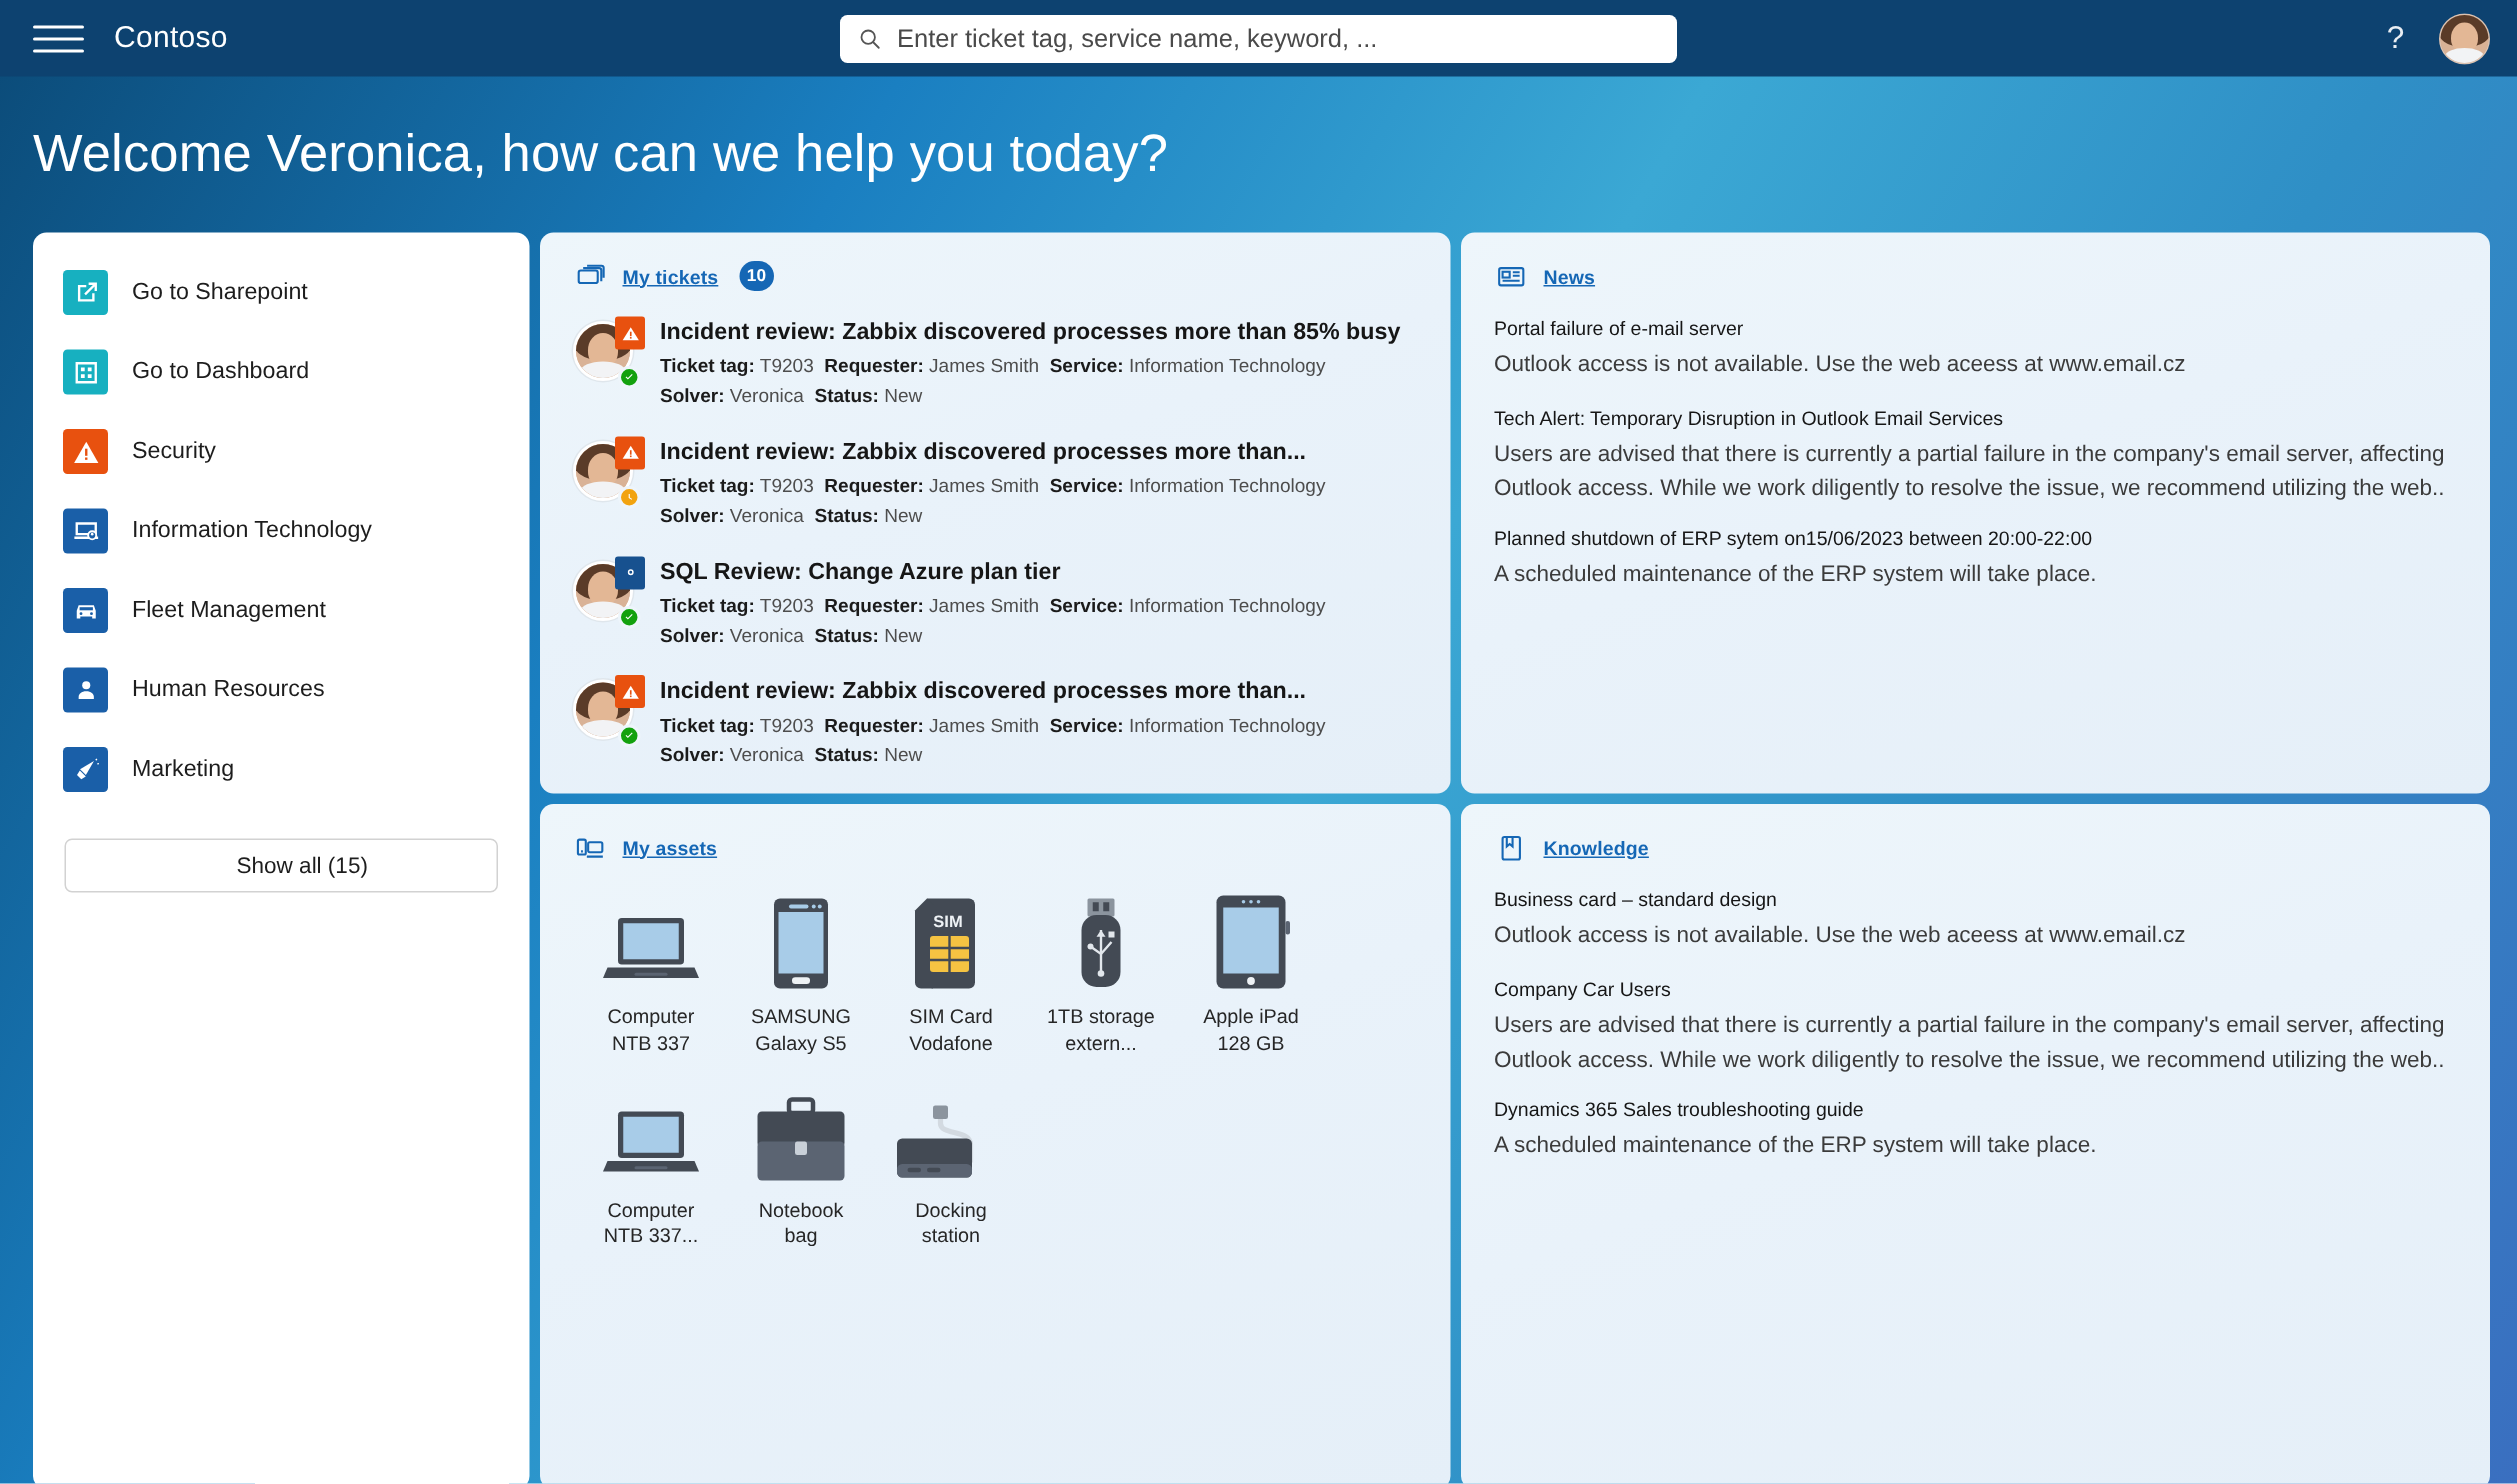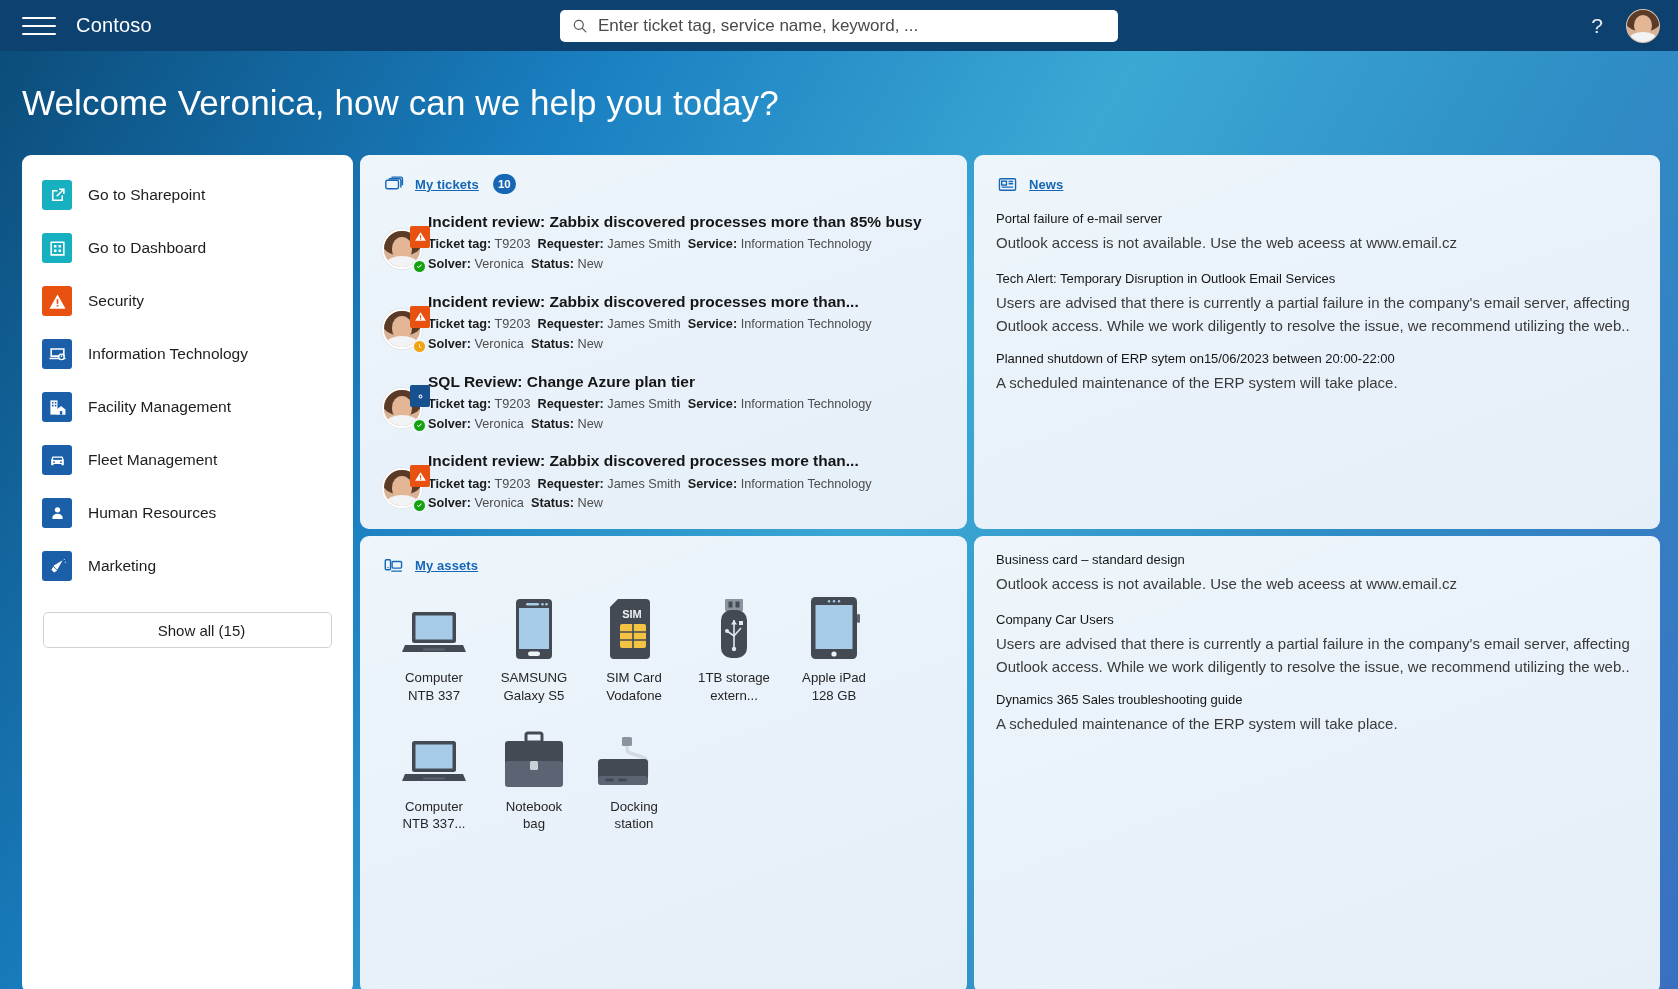--- a/index.html
+++ b/index.html
@@ -159,21 +159,21 @@
   .badge {
     min-width: 20px; height: 20px; border-radius: 10px;
     background: #1567b5; color: #fff;
     font-size: 11.5px; font-weight: 700;
     display: flex; align-items: center; justify-content: center;
     padding: 0 5px; margin-left: 3px;
   }
 
   
   .tickets { padding: 16px 20px 0 22px; }
-  .ticket { display: flex; gap: 0; margin-bottom: 16px; cursor: pointer; align-items: flex-end; }
+  .ticket { display: flex; gap: 12px; margin-bottom: 16px; cursor: pointer; }
   .t-avatar { position: relative; width: 46px; height: 46px; flex: 0 0 46px; margin-top: 3px; }
   .t-avatar .pic {
     width: 40px; height: 40px; border-radius: 50%;
     overflow: hidden; position: relative;
     border: 2px solid #fff; background: #d9b296;
     box-shadow: 0 0 0 1px #dfe6ec;
   }
   .t-type {
     position: absolute; right: -2px; top: -3px;
     width: 20px; height: 22px; border-radius: 2px;
@@ -295,31 +295,20 @@
           <svg viewBox="0 0 24 24">
               <path d="M4 5h16v9H4z" fill="none" stroke="#fff" stroke-width="2"></path>
               <path d="M2 16h20v2H2z"></path>
               <circle cx="17" cy="15" r="3.4" fill="#1a5fa8" stroke="#fff" stroke-width="1.6"></circle>
               <circle cx="17" cy="14" r="1.1"></circle>
             </svg>
         </div>
         <div class="navlabel">Information Technology</div>
       </div>
 
-      <div class="navitem">
-        <div class="navicon" style="background:#1a5fa8">
-          <svg viewBox="0 0 24 24">
-              <path d="M3 3h9v18H3z"></path>
-              <path d="M5 5h2v2H5zM8.6 5h2v2h-2zM5 8.6h2v2H5zM8.6 8.6h2v2h-2z" fill="#1a5fa8"></path>
-              <path d="M16.5 10 22 14.4V21h-11v-6.6z"></path>
-              <path d="M15 16.5h3V21h-3z" fill="#1a5fa8"></path>
-            </svg>
-        </div>
-        <div class="navlabel">Facility Management</div>
-      </div>
 
       <div class="navitem">
         <div class="navicon" style="background:#1a5fa8">
           <svg viewBox="0 0 24 24">
               <path d="M4 11.5 5.6 7h12.8l1.6 4.5V18h-3v-1.6H7V18H4z"></path>
               <rect x="6.4" y="8.6" width="11.2" height="2.6" fill="#1a5fa8"></rect>
               <circle cx="7.6" cy="14" r="1.2" fill="#1a5fa8"></circle>
               <circle cx="16.4" cy="14" r="1.2" fill="#1a5fa8"></circle>
             </svg>
         </div>
@@ -604,20 +593,29 @@
               <rect x="9" y="45.5" width="9" height="3" rx="1.5" fill="#434a54"></rect>
               <rect x="22" y="45.5" width="9" height="3" rx="1.5" fill="#434a54"></rect>
             </svg>
           </div>
           <div class="cap">Docking<br>station</div>
         </div>
       </div>
   </div>
 
   <div class="card card-tint">
+    <div class="panelhead">
+      <span class="phicon">
+        <svg viewBox="0 0 24 24">
+            <rect x="5.4" y="3.4" width="13.2" height="17.2" rx="1.4"></rect>
+            <path d="M8.6 3.4v7.2l2.2-1.8 2.2 1.8V3.4"></path>
+          </svg>
+      </span>
+      <h2>Knowledge</h2>
+    </div>
     <div class="artlist" id="knowledge-list">
         <div class="article">
           <h3>Business card – standard design</h3>
           <p>Outlook access is not available. Use the web aceess at www.email.cz</p>
         </div>
         <div class="article">
           <h3>Company Car Users</h3>
           <p>Users are advised that there is currently a partial failure in the company's email server, affecting Outlook access. While we work diligently to resolve the issue, we recommend utilizing the web..</p>
         </div>
         <div class="article">

